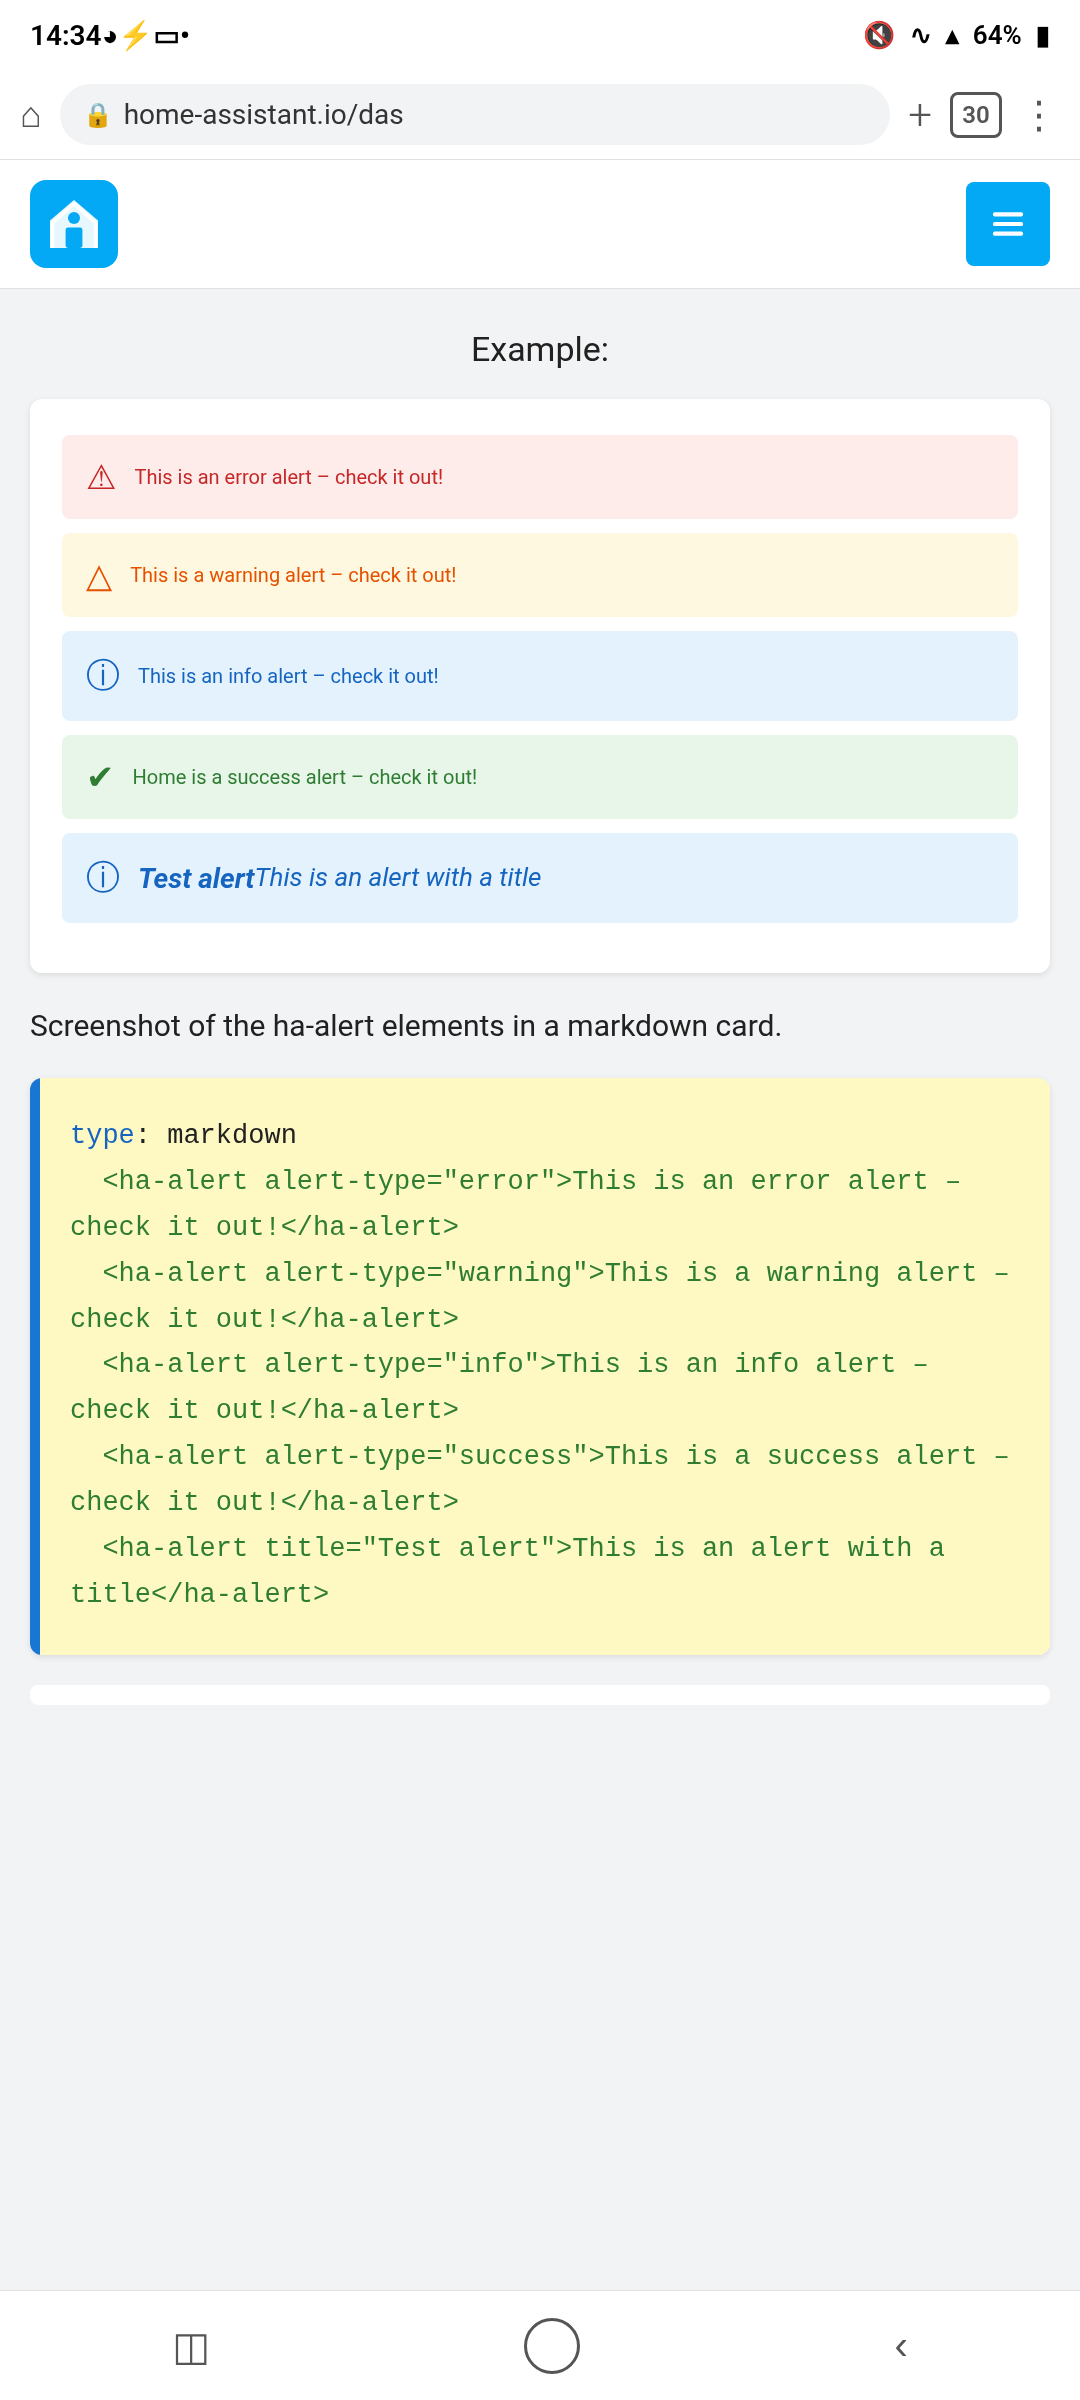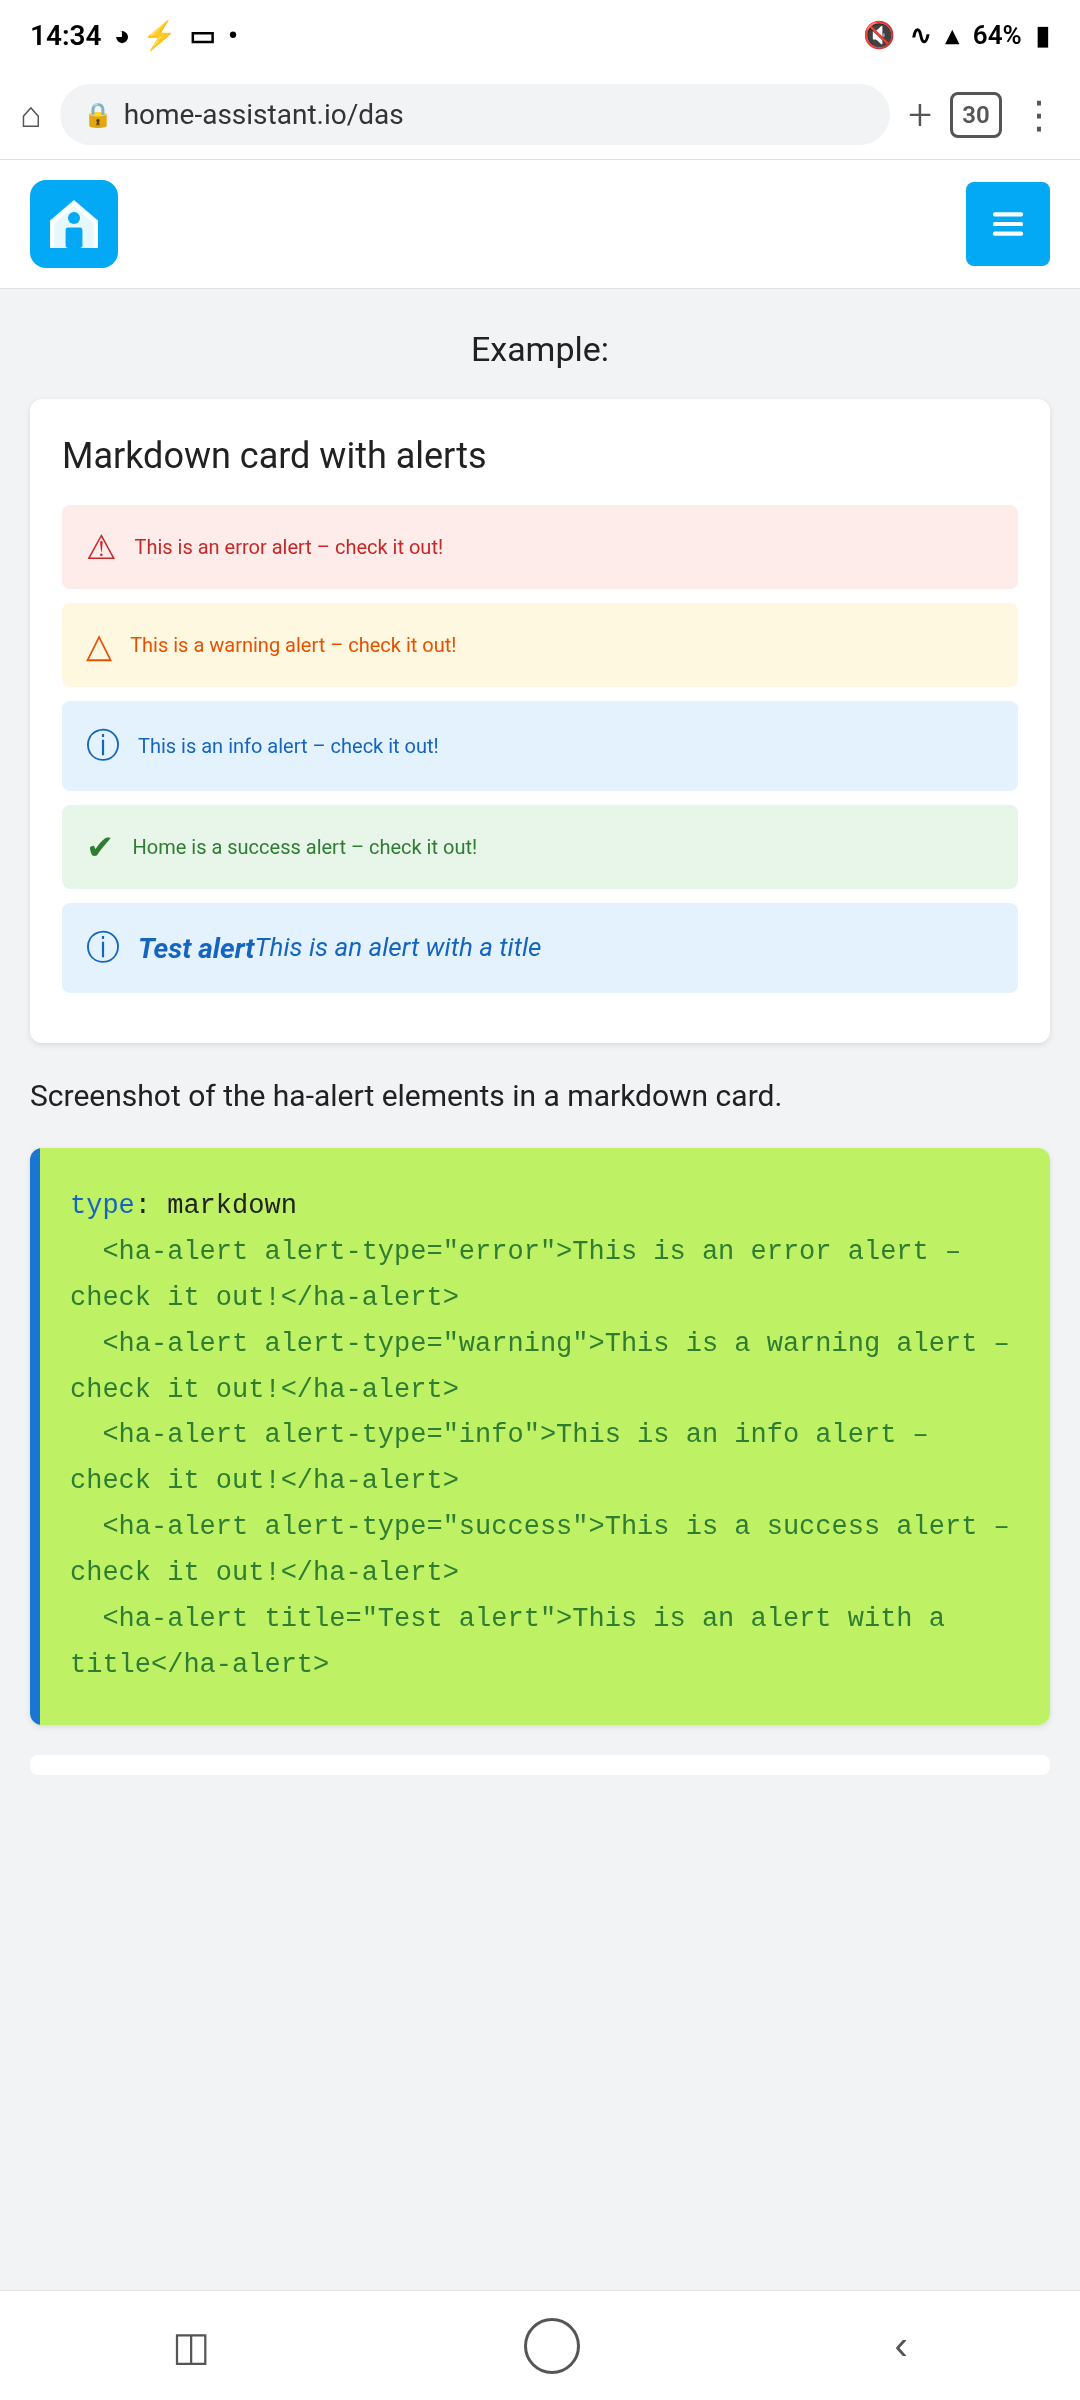--- a/index.html
+++ b/index.html
@@ -17,21 +17,21 @@
     .status-bar {
       background: #fff;
       height: 70px;
       display: flex;
       align-items: center;
       justify-content: space-between;
       padding: 0 30px;
       font-size: 28px;
       font-weight: 600;
     }
-    .status-bar-left { display: flex; align-items: center; gap: 12px; }
+    .status-bar-left { display: flex; align-items: center; }
     .status-bar-right { display: flex; align-items: center; gap: 14px; font-size: 26px; }
 
     
     .browser-bar {
       background: #fff;
       padding: 14px 20px;
       display: flex;
       align-items: center;
       gap: 18px;
       border-bottom: 1px solid #e0e0e0;
@@ -228,21 +228,21 @@
       width: 10px;
       background: #1976d2;
       flex-shrink: 0;
     }
     .code-content {
       padding: 36px 30px;
       font-family: 'Courier New', Courier, monospace;
       font-size: 27px;
       line-height: 1.7;
       color: #333;
-      background: #bef264;
+      background: #fef9c3;
       width: 100%;
     }
     .code-key { color: #1565c0; }
     .code-value { color: #212121; }
     .code-tag { color: #2e7d32; }
 
     
     .bottom-nav {
       position: fixed;
       bottom: 0;
@@ -324,21 +324,20 @@
       <rect x="3" y="16.5" width="18" height="2.5" rx="1"></rect>
     </svg>
   </button>
 </div>
 
 <div class="page-content">
 
   <div class="section-label">Example:</div>
 
   <div class="card">
-    <div class="card-title">Markdown card with alerts</div>
 
     <div class="alert alert-error">
       <span class="alert-icon">⚠</span>
       <span class="alert-text">This is an error alert – check it out!</span>
     </div>
 
     <div class="alert alert-warning">
       <span class="alert-icon">△</span>
       <span class="alert-text">This is a warning alert – check it out!</span>
     </div>

